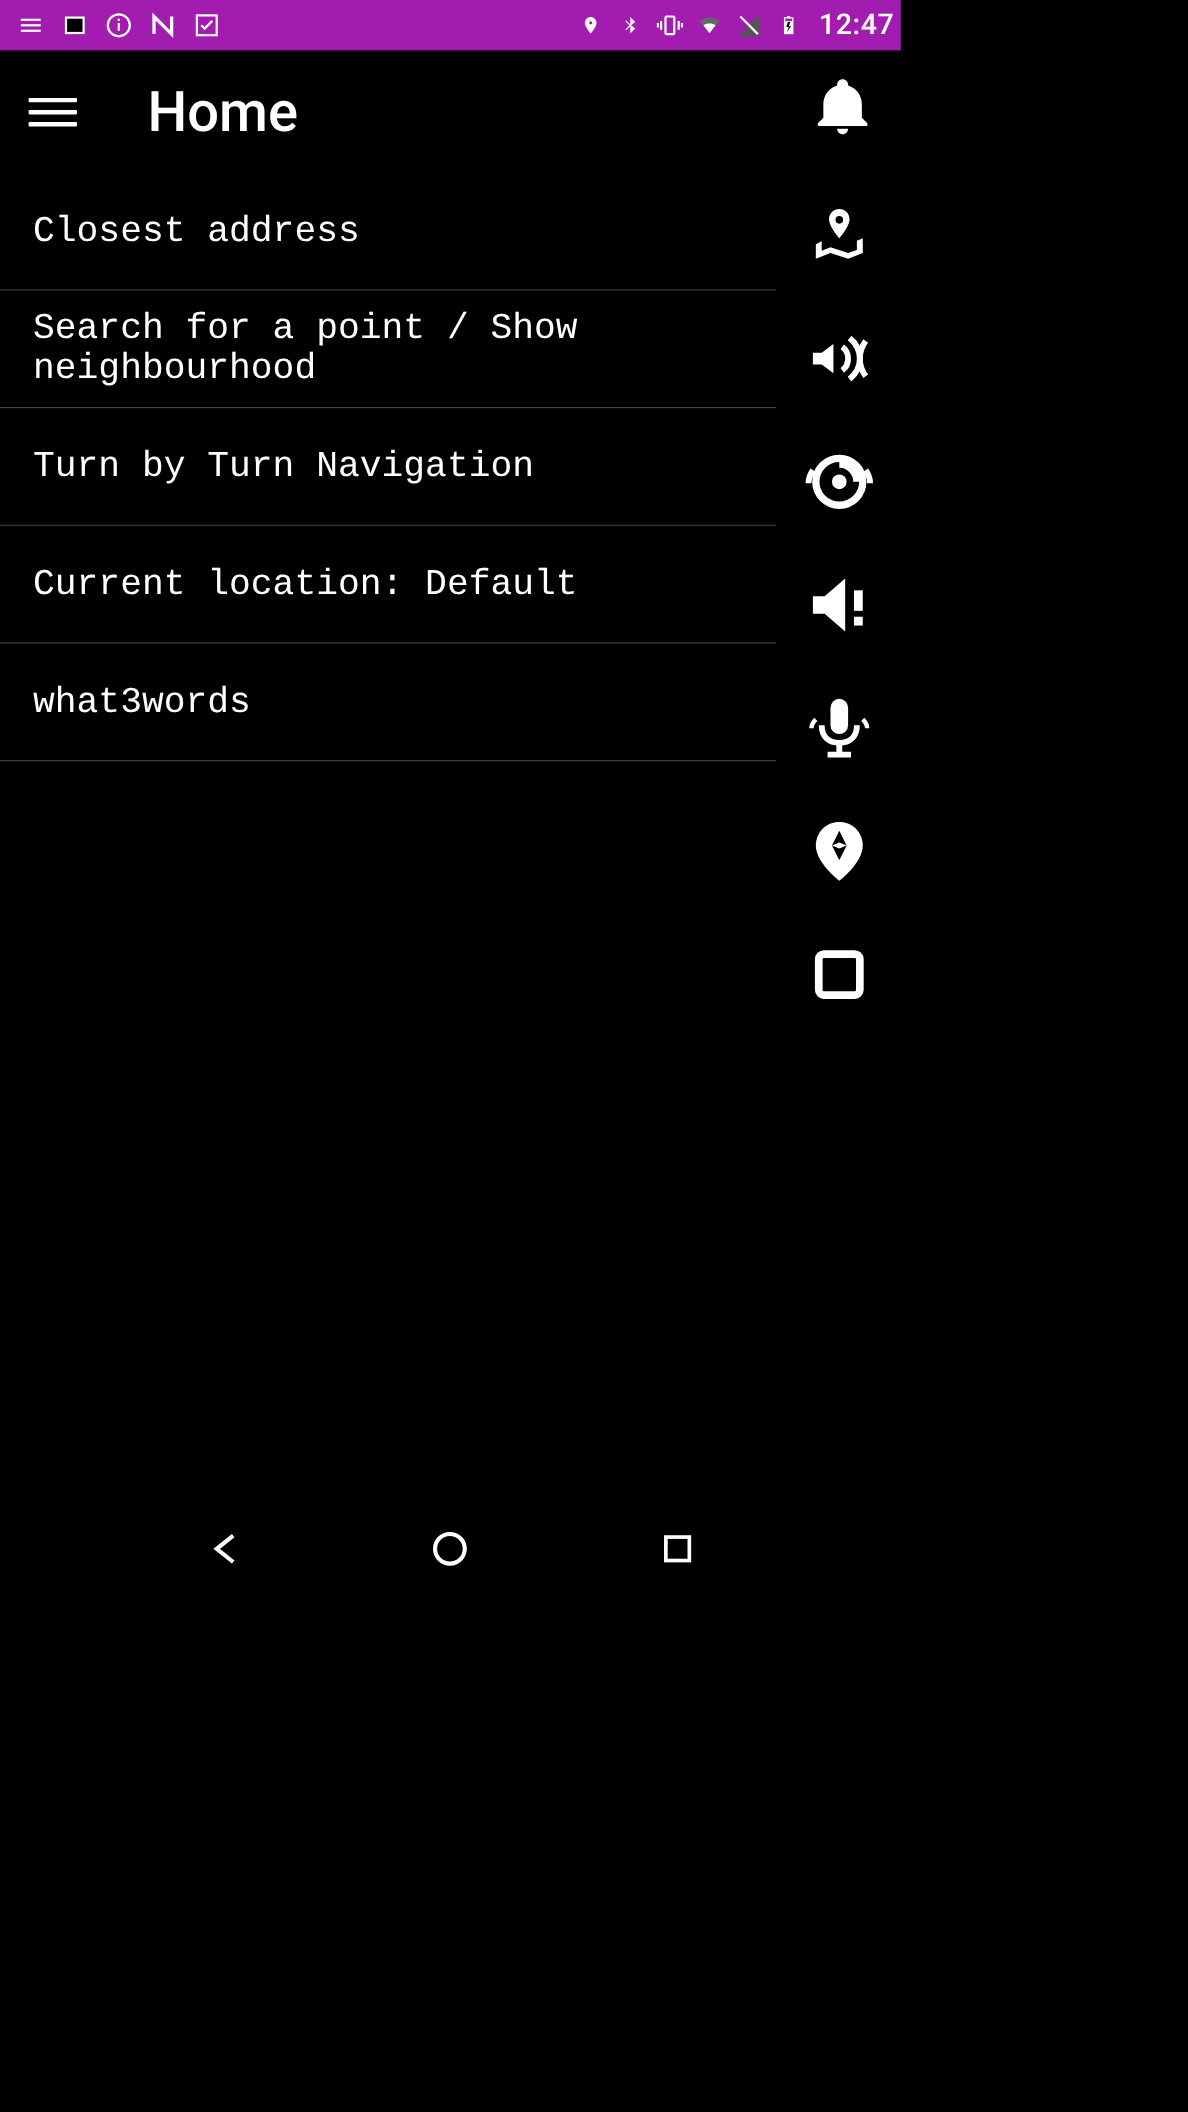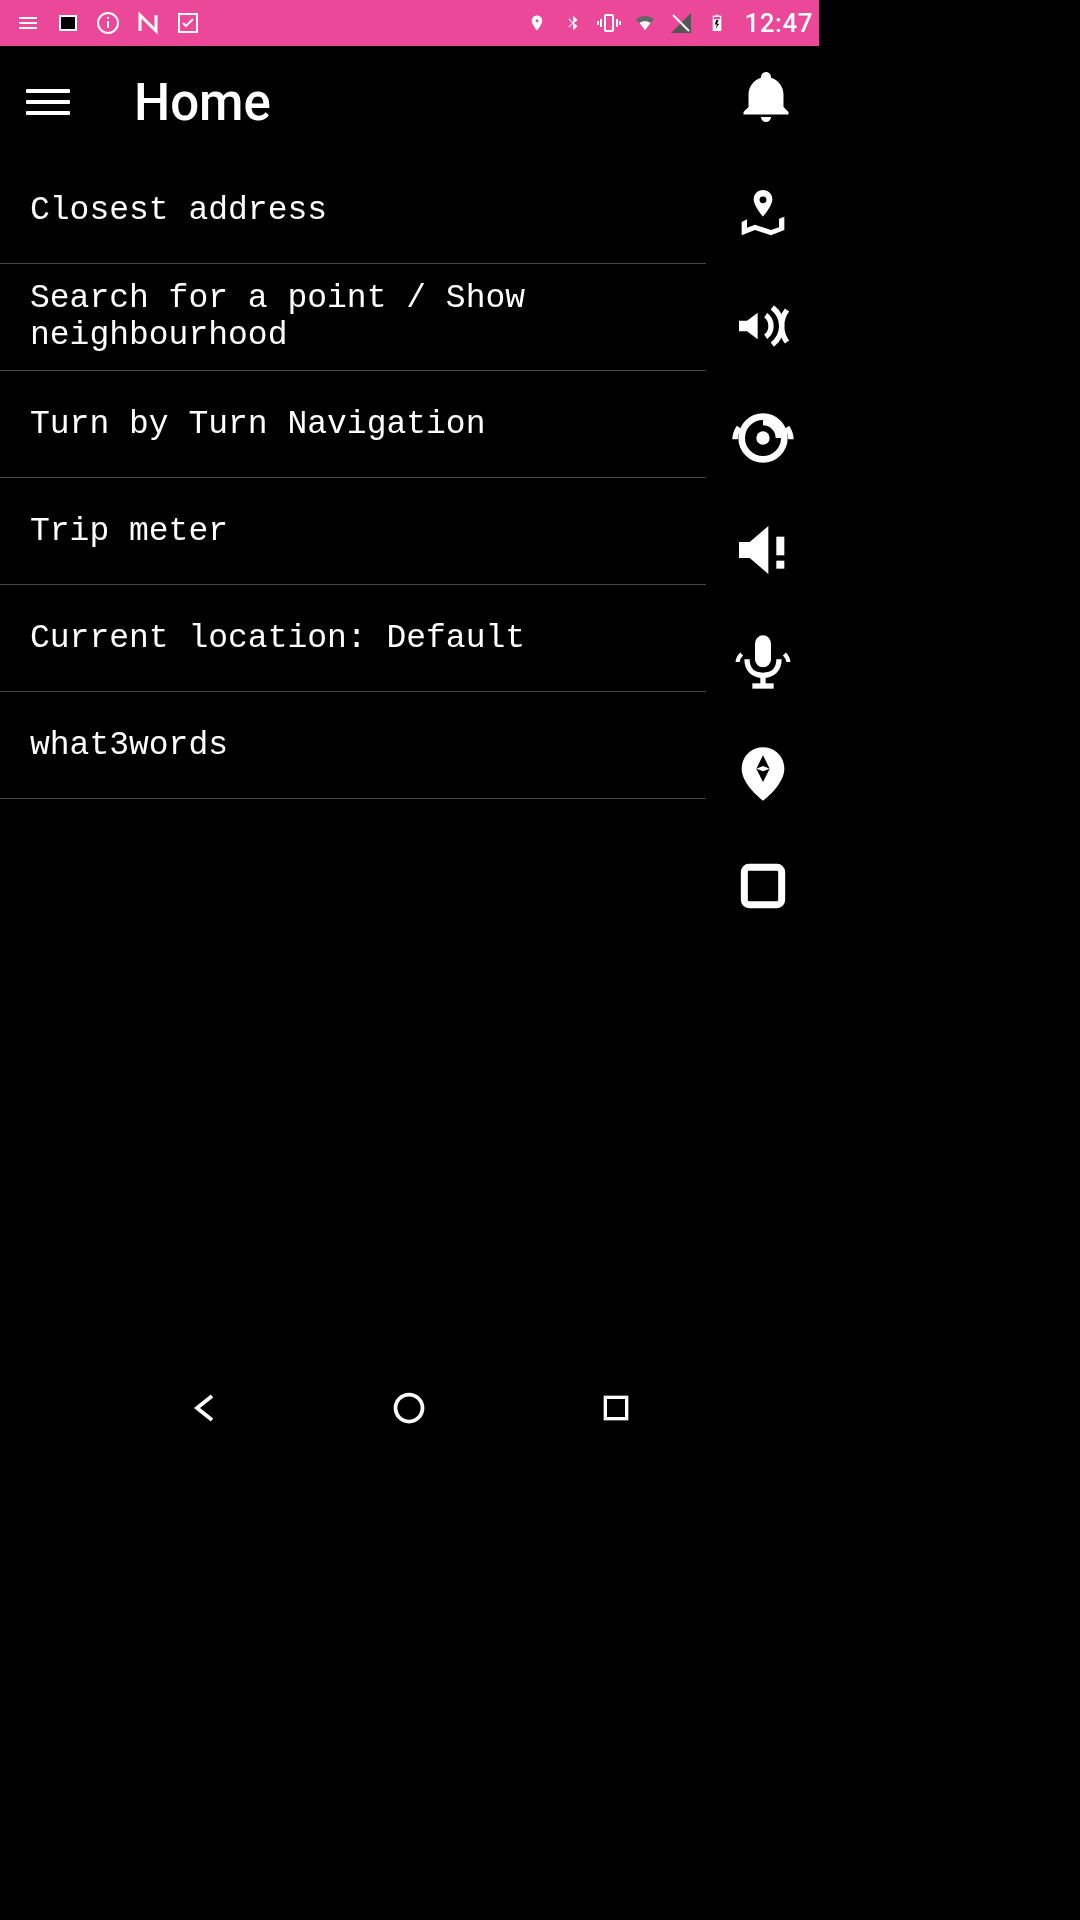--- a/index.html
+++ b/index.html
@@ -14,21 +14,21 @@
       background: #000;
       font-family: Roboto, Arial, sans-serif;
       color: #fff;
       overflow: hidden;
       position: relative;
     }
 
     
     .status-bar {
       height: 46px;
-      background: #ec4899;
+      background: #a21caf;
       display: flex;
       justify-content: flex-end;
       align-items: center;
       padding: 0 6px;
       gap: 12px;
     }
 
     .status-left {
       display: flex;
       align-items: center;
@@ -270,23 +270,20 @@
     <div class="menu-item">
         <span>Closest address</span>
       </div>
     <div class="menu-item">
         <span>Search for a point / Show neighbourhood</span>
       </div>
     <div class="menu-item">
         <span>Turn by Turn Navigation</span>
       </div>
     <div class="menu-item">
-        <span>Trip meter</span>
-      </div>
-    <div class="menu-item">
         <span>Current location: Default</span>
       </div>
     <div class="menu-item">
         <span>what3words</span>
       </div>
     <div class="blank"></div>
   </div>
 
   <div class="side-col">
     <div class="side-icon">

